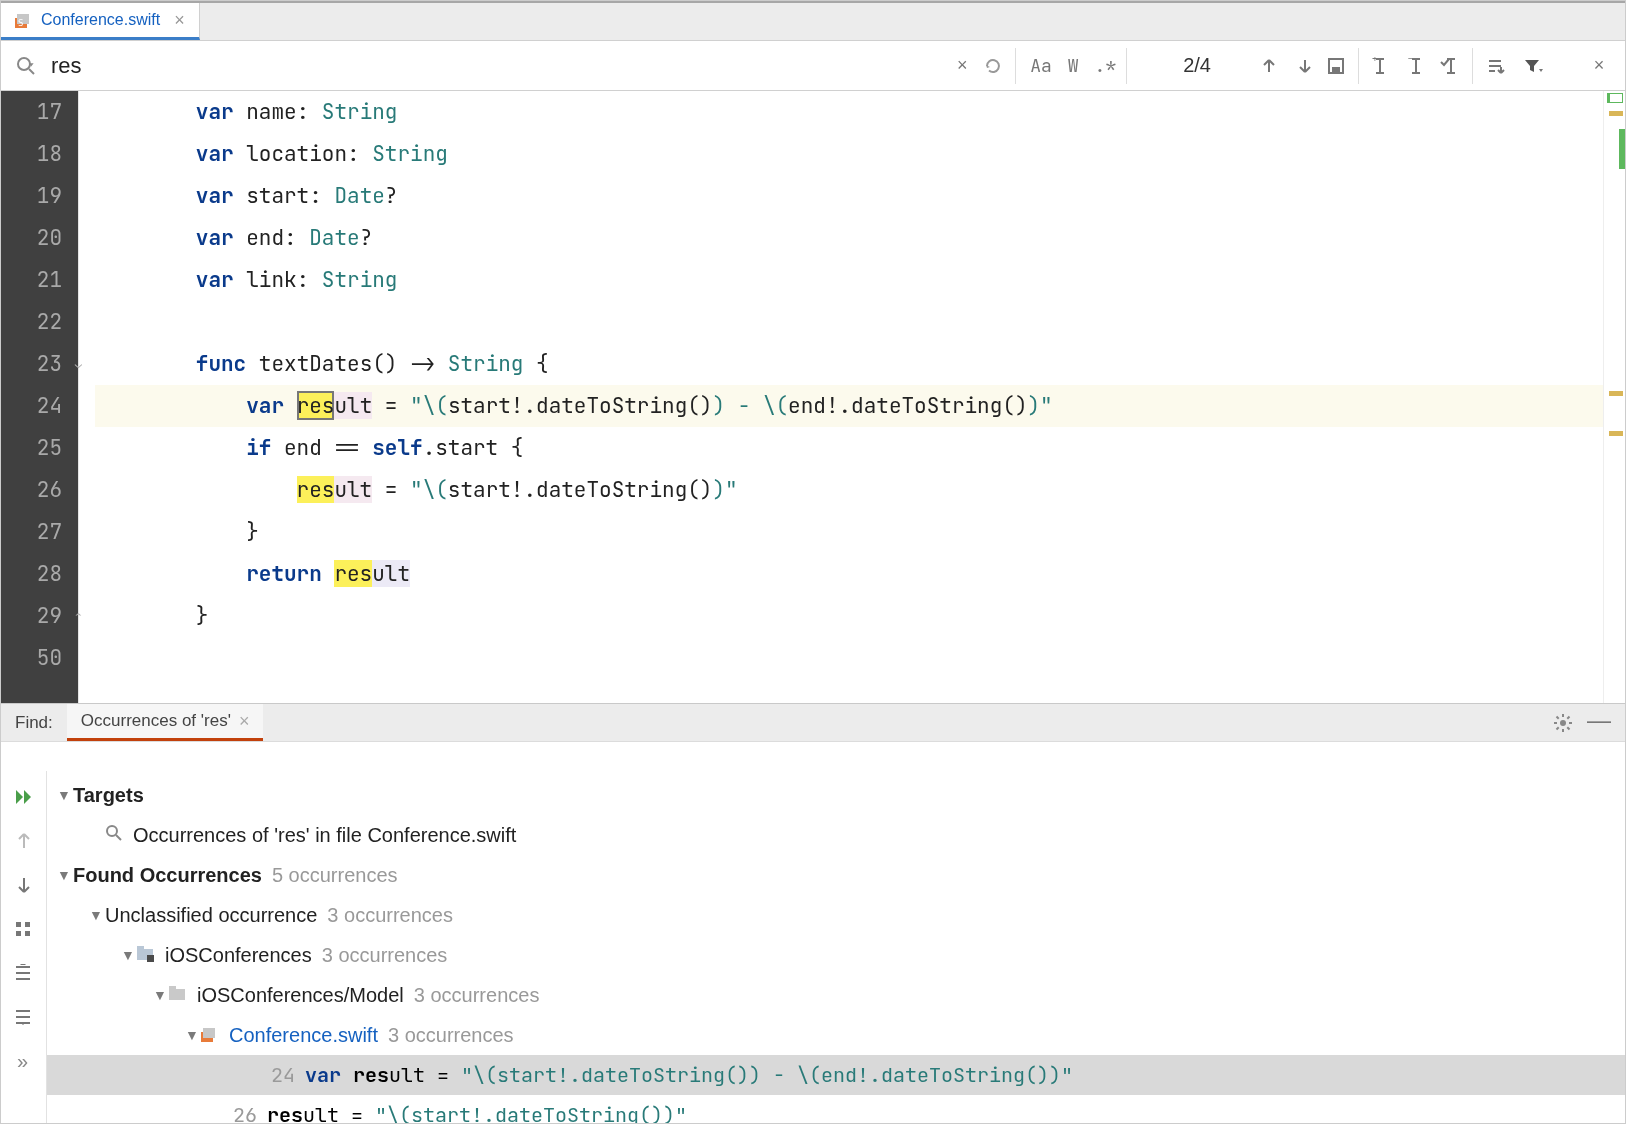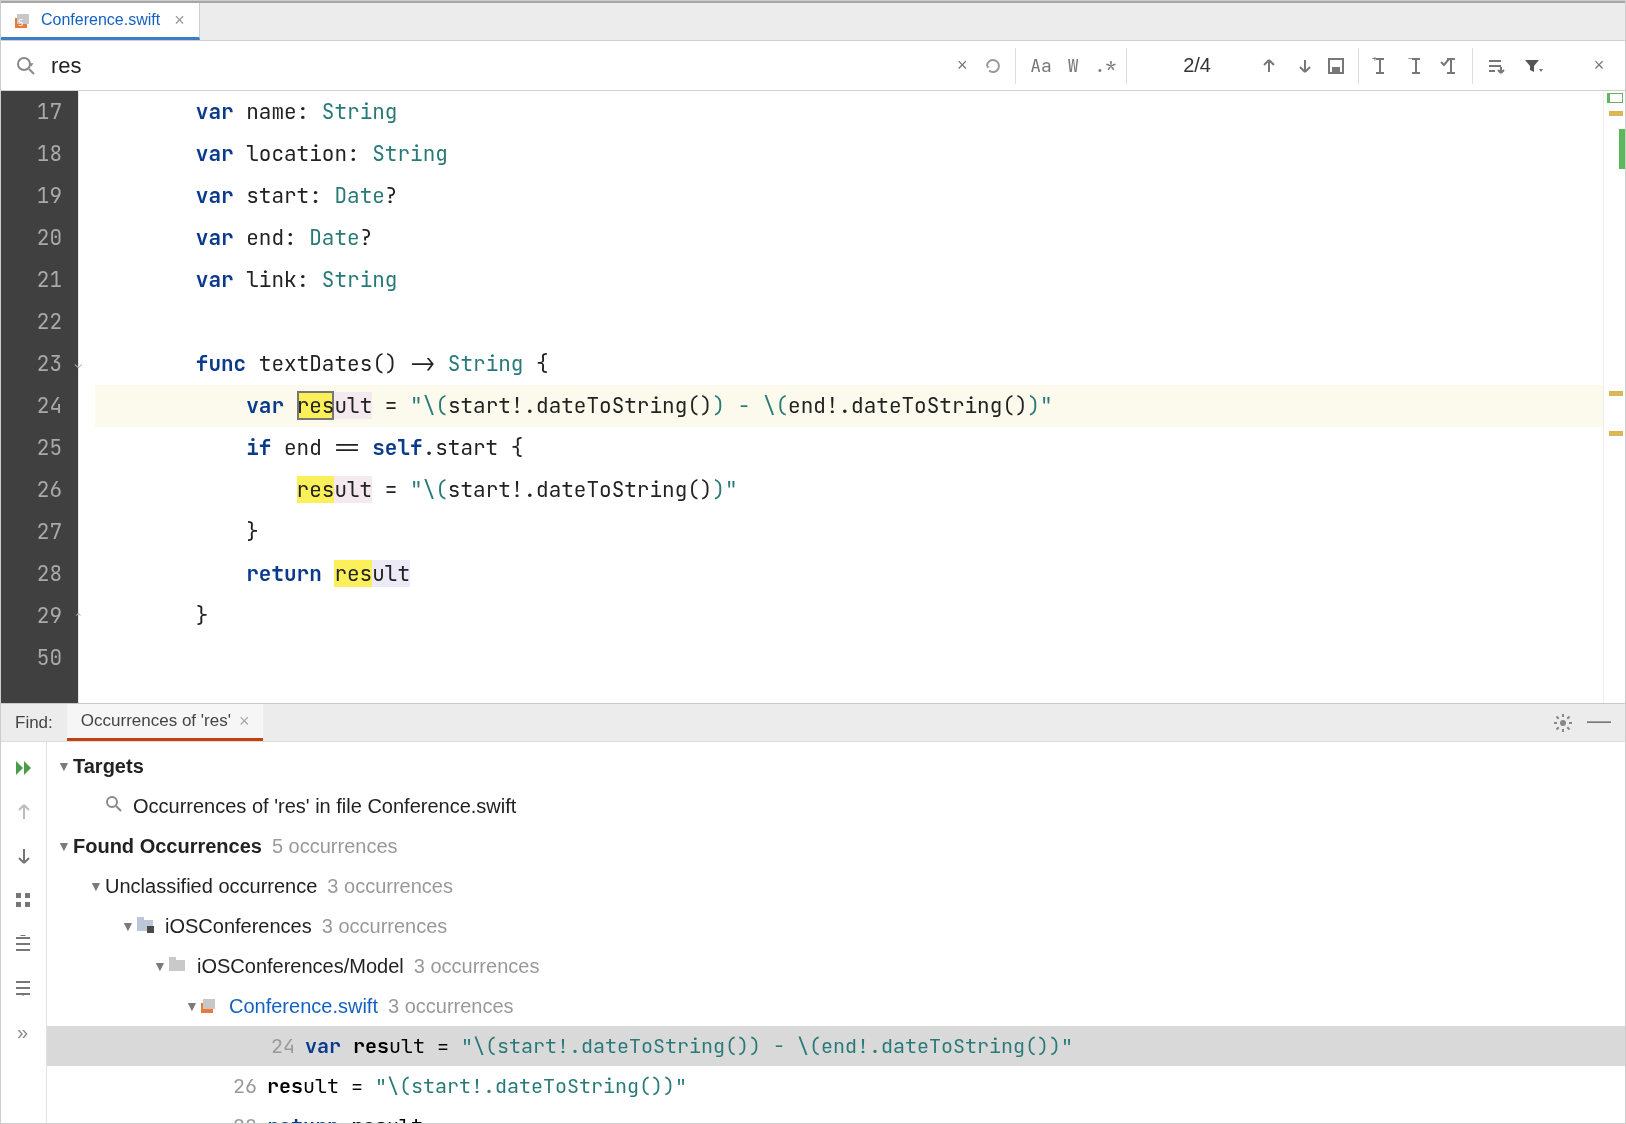--- a/index.html
+++ b/index.html
@@ -86,20 +86,21 @@
 .hl-suffix2 { background:#eceaf6; }
 .right-gutter {
   width:22px; background:#fff; border-left:1px solid #eee; position:relative;
 }
 .marker { position:absolute; right:2px; width:14px; height:5px; }
 .marker.green { background:#5db85d; }
 .marker.yellow { background:#d9b657; }
 .find-panel {
   border-top:1px solid #c9c9c9; display:flex; flex-direction:column; height:420px;
   background:#fff;
+  gap:29px;
 }
 .find-header {
   height:38px; display:flex; align-items:center; background:#ececec;
   border-bottom:1px solid #dcdcdc; font-size:17px;
 }
 .find-label { padding:0 14px; color:#444; }
 .find-tab {
   padding:0 14px; height:100%; display:flex; align-items:center; gap:8px;
   color:#444; border-bottom:3px solid #c2410c; background:#f6f6f6;text-align:right;
 }

